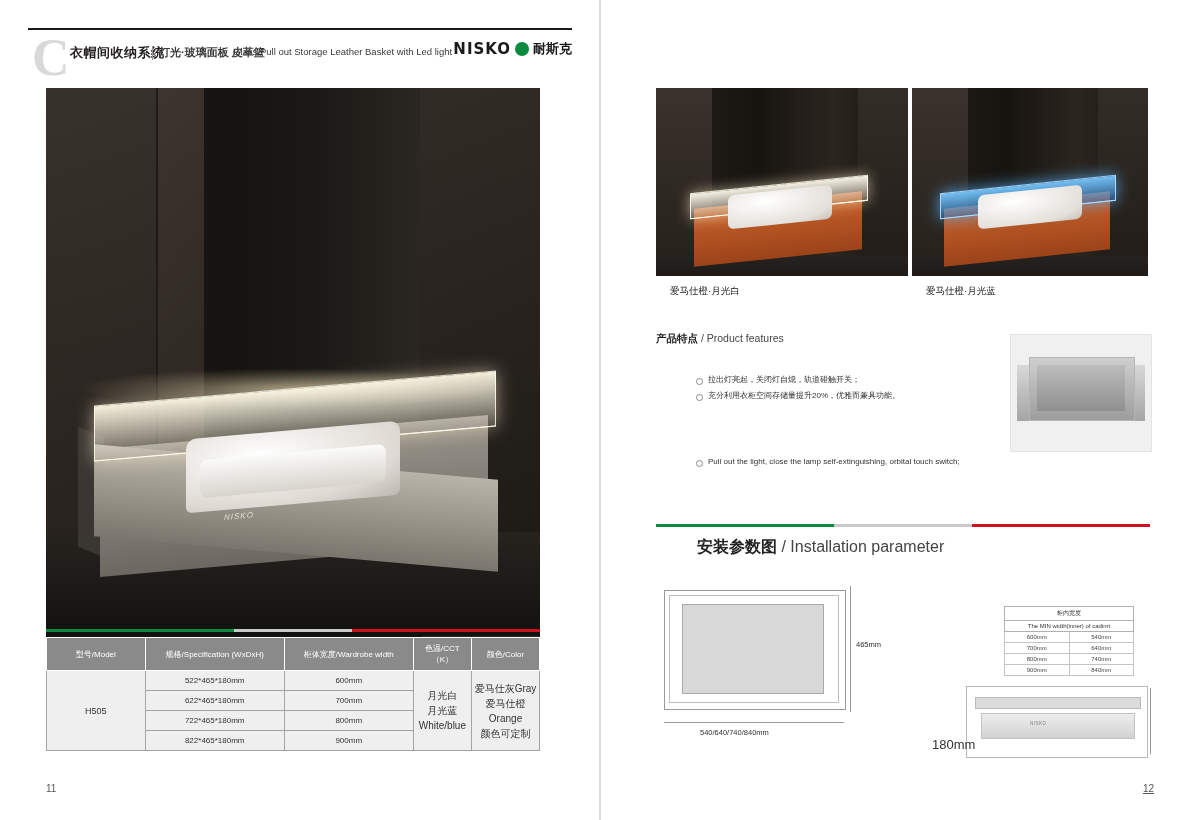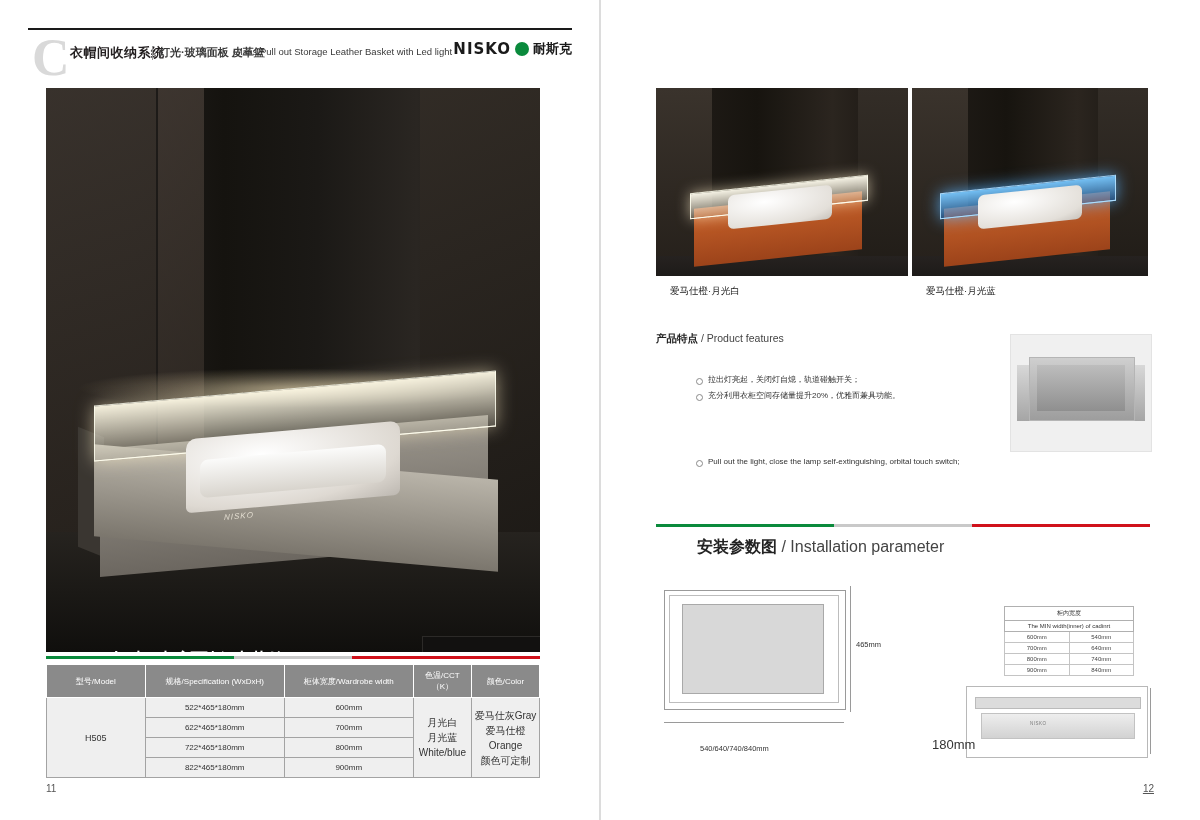--- a/index.html
+++ b/index.html
@@ -54,21 +54,21 @@
      transform:skewY(-5deg);letter-spacing:1px;font-style:italic;opacity:.85;}
   .hero .glow{position:absolute;left:30px;top:280px;width:430px;height:40px;
      background:radial-gradient(ellipse at center,rgba(255,235,190,.45),rgba(255,235,190,0) 70%);}
 
   .heroCap{position:absolute;left:66px;top:560px;width:330px;color:#fff;}
   .heroCap .big{font-size:17px;font-weight:bold;letter-spacing:1px;}
 
   .thumb{position:absolute;left:376px;top:548px;width:148px;height:104px;background:#121110;border:1px solid #2c2a28;overflow:hidden;}
 
   
-  .tblwrap{position:absolute;left:46px;top:664px;width:494px;}
+  .tblwrap{position:absolute;left:46px;top:637px;width:494px;}
   .tbl-accent{position:absolute;left:0;top:-8px;width:494px;height:3px;background:linear-gradient(to right,#0a8a3c 0 38%,#c9c9c9 38% 62%,#d0111b 62% 100%);}
   table.spec{border-collapse:collapse;width:494px;font-size:8px;color:#333;}
   table.spec th{background:#8a8a8a;color:#fff;font-weight:normal;font-size:8px;padding:5px 2px;border:1px solid #fff;text-align:center;}
   table.spec td{background:#efefef;border:1px solid #a3a3a3;text-align:center;padding:5px 2px;color:#333;}
   table.spec td.model{background:#efefef;font-size:9px;}
   table.spec td.cct,table.spec td.color{font-size:10px;line-height:1.5;}
 
   .pgnum{position:absolute;bottom:26px;font-size:10px;color:#555;}
   .pgnum.left{left:46px;}
   .pgnum.right{right:46px;text-decoration:underline;}
@@ -116,21 +116,21 @@
   .instTitle b{font-weight:bold;}
   .instTitle .en{color:#444;}
 
   .draw1{position:absolute;left:664px;top:590px;width:180px;height:130px;}
   .draw1 .outer{position:absolute;left:0;top:0;width:180px;height:118px;border:1px solid #9a9a9a;background:#fff;}
   .draw1 .outer2{position:absolute;left:5px;top:5px;width:168px;height:106px;border:1px solid #bdbdbd;}
   .draw1 .panel{position:absolute;left:18px;top:14px;width:140px;height:88px;background:#d8d8d8;border:1px solid #a9a9a9;}
   .dimV{position:absolute;left:850px;top:586px;height:126px;width:1px;background:#9a9a9a;}
   .dimVlabel{position:absolute;left:856px;top:640px;font-size:7.5px;color:#333;}
   .dimH{position:absolute;left:664px;top:722px;width:180px;height:1px;background:#9a9a9a;}
-  .dimHlabel{position:absolute;left:700px;top:728px;font-size:7.5px;color:#333;margin-top:16px;}
+  .dimHlabel{position:absolute;left:700px;top:728px;font-size:7.5px;color:#333;}
 
   .minTbl{position:absolute;left:1004px;top:606px;width:130px;font-size:6px;border-collapse:collapse;}
   .minTbl th{border:1px solid #b0b0b0;font-weight:normal;padding:2px 1px;color:#333;background:#fff;font-size:6px;}
   .minTbl td{border:1px solid #c4c4c4;padding:2px 1px;text-align:center;color:#444;font-size:6px;}
 
   .draw2{position:absolute;left:966px;top:686px;width:180px;height:70px;border:1px solid #b8b8b8;background:#fff;}
   .draw2 .bar{position:absolute;left:8px;top:10px;width:164px;height:10px;background:#dcdcdc;border:1px solid #bbb;}
   .draw2 .glass{position:absolute;left:14px;top:26px;width:152px;height:24px;background:linear-gradient(180deg,#eee,#d2d2d2);border:1px solid #c2c2c2;}
   .draw2 .glass span{position:absolute;left:48px;top:7px;font-size:4.5px;color:#7a7a7a;letter-spacing:.5px;}
   .dim2{position:absolute;left:1150px;top:688px;height:66px;width:1px;background:#9a9a9a;}

